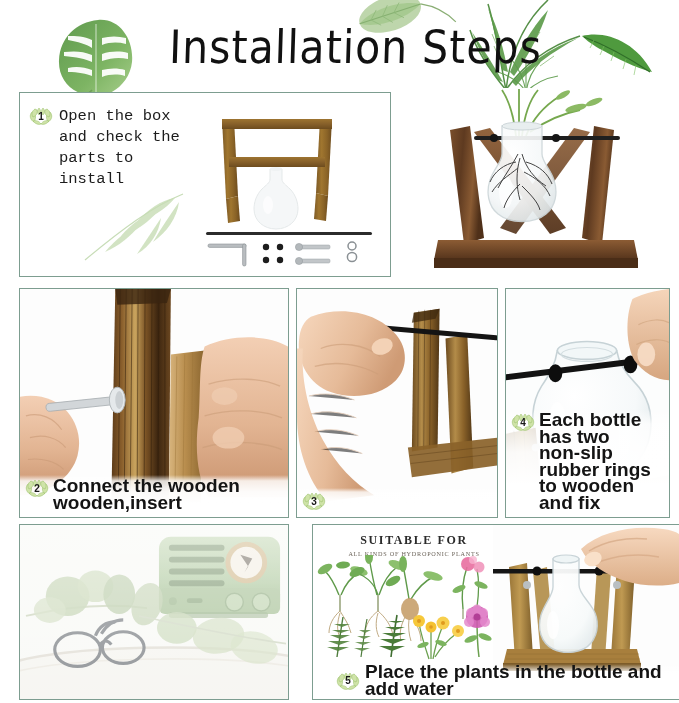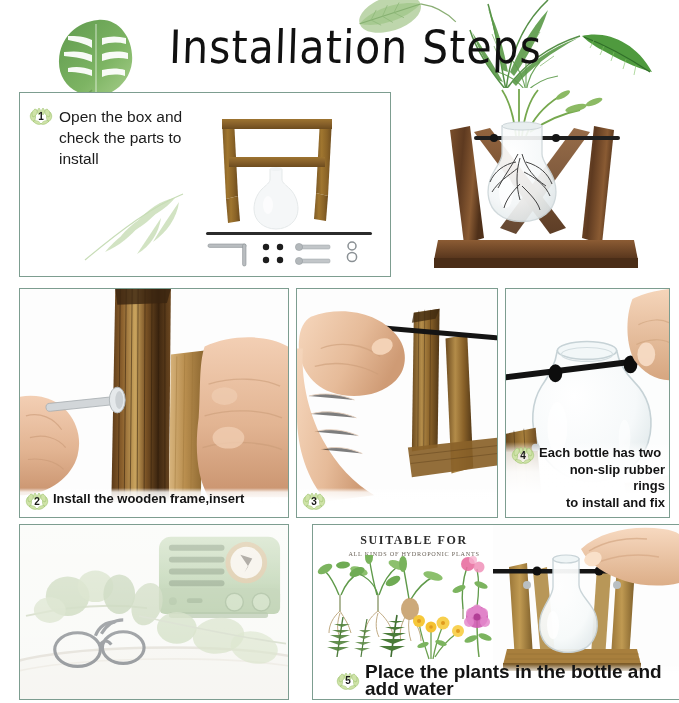--- a/index.html
+++ b/index.html
@@ -37,21 +37,21 @@
     display:flex; align-items:center; justify-content:center;
     font-size:10px; font-weight:700; color:#1a1a1a;
     font-family:"Liberation Sans", sans-serif;
   }
 
   
   #panel-1 { left:19px; top:92px; width:372px; height:185px; }
   .s1-row { position:absolute; left:8px; top:13px; display:flex; align-items:flex-start; gap:5px; }
   .s1-text {
     font-size:15.5px; line-height:21px; color:#1c1c1c;
-    font-family:Liberation Sans, sans-serif; max-width:135px;
+    font-family:Liberation Mono, monospace; max-width:135px;
   }
   .s1-art { position:absolute; left:180px; top:8px; width:185px; height:170px; }
   .s1-leaf { position:absolute; left:55px; top:95px; width:115px; height:78px; opacity:.75; }
 
   
   #hero { position:absolute; left:398px; top:88px; width:281px; height:192px; overflow:hidden; }
 
   
   #panel-2 { left:19px; top:288px; width:270px; height:230px; }
   
@@ -60,25 +60,25 @@
   #panel-4 { left:505px; top:288px; width:165px; height:230px; }
 
   .photo { position:absolute; left:0; top:0; width:100%; height:100%; }
   .cap {
     position:absolute; left:0; bottom:0; width:100%;
     padding:3px 4px 6px 4px;
     display:flex; align-items:flex-start; gap:3px;
     background:linear-gradient(to bottom, rgba(255,255,255,0) 0%, rgba(255,255,255,.82) 14%, rgba(255,255,255,.97) 40%, #fff 70%);
   }
   .cap-txt {
-    font-size:13px; line-height:16.5px; font-weight:700; color:#141414;
+    font-size:19px; line-height:16.5px; font-weight:700; color:#141414;
     font-family:"Liberation Sans", sans-serif; flex:1;
   }
   .cap-txt .l1 { display:block; }
-  .cap-txt .ln { display:block; text-align:right; }
+  .cap-txt .ln { display:block; text-align:left; }
 
   
   #panel-life { left:19px; top:524px; width:270px; height:176px; border:1.3px solid #7d9d90; }
 
   
   #panel-5 { left:312px; top:524px; width:374px; height:176px; }
   .suitable-wrap { position:absolute; left:8px; top:8px; width:186px; }
   .suit-t {
     text-align:center; font-family:"Liberation Serif", serif;
     font-size:12px; font-weight:700; letter-spacing:1.6px; color:#2b2b2b;
@@ -433,21 +433,21 @@
               <path d="M19 3 C22 5 23 8 21 11 C18 10 16 7 17 4 Z"></path>
             <path d="M11 2 C9 4 9 7 11 9 C13 7 13 4 11 2 Z"></path>
               <path d="M15 2 C17 4 17 7 15 9 C13 7 13 4 15 2 Z"></path>
             <path d="M5 15 C7 18 11 19 13 18 C11 15 8 14 5 15 Z"></path>
               <path d="M21 15 C19 18 15 19 13 18 C15 15 18 14 21 15 Z"></path>
           </g>
         </svg>
         <span class="num">2</span>
       </span>
       <span class="cap-txt">
-        <span class="l1">Install the wooden frame,insert</span>
+        <span class="l1">Connect the wooden wooden,insert</span>
       </span>
     </div>
   </div>
 
   <div class="panel" id="panel-3">
     <svg class="photo" viewBox="0 0 202 230" preserveAspectRatio="none">
       <defs>
         <linearGradient id="skin3" x1="0" y1="0" x2="1" y2="0.4">
           <stop offset="0%" stop-color="#f6d7bd"></stop>
             <stop offset="60%" stop-color="#e6bb99"></stop>
@@ -578,21 +578,21 @@
               <path d="M15 2 C17 4 17 7 15 9 C13 7 13 4 15 2 Z"></path>
             <path d="M5 15 C7 18 11 19 13 18 C11 15 8 14 5 15 Z"></path>
               <path d="M21 15 C19 18 15 19 13 18 C15 15 18 14 21 15 Z"></path>
           </g>
         </svg>
         <span class="num">4</span>
       </span>
       <span class="cap-txt">
         <span class="l1">Each bottle has two</span>
         <span class="ln">non-slip rubber rings</span>
-        <span class="ln">to install and fix</span>
+        <span class="ln">to wooden and fix</span>
       </span>
     </div>
   </div>
 
   <div class="panel" id="panel-life">
     <svg class="photo" viewBox="0 0 270 176" preserveAspectRatio="none">
       <defs>
         <linearGradient id="fade" x1="0" y1="0" x2="0" y2="1">
           <stop offset="0%" stop-color="#ffffff" stop-opacity=".55"></stop>
           <stop offset="100%" stop-color="#ffffff" stop-opacity=".25"></stop>

